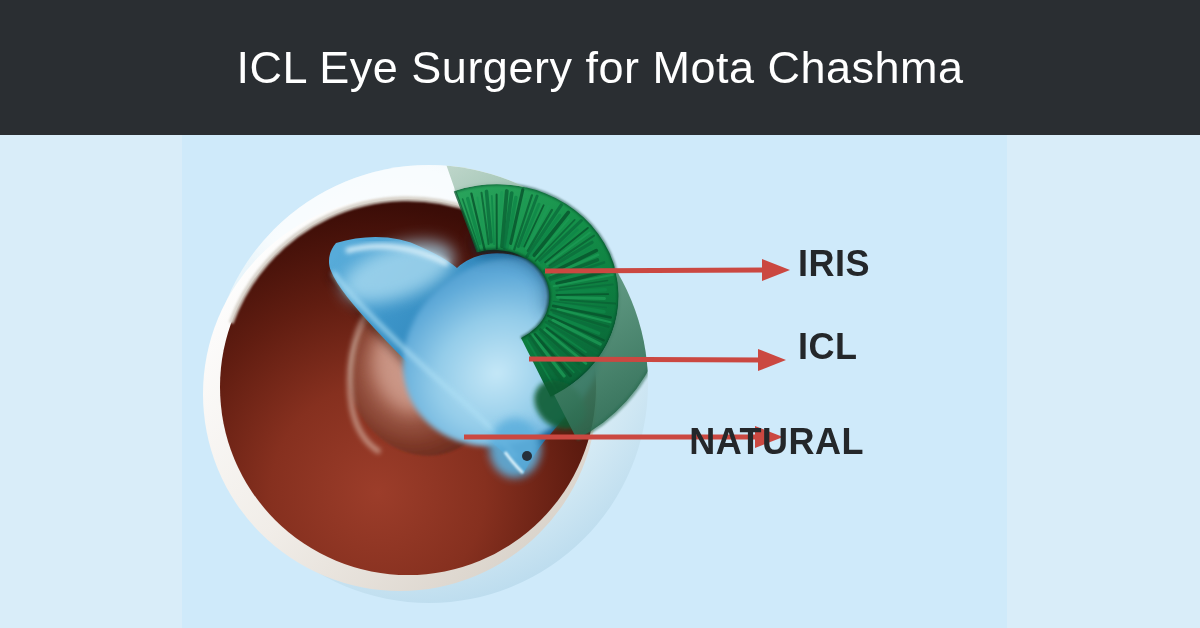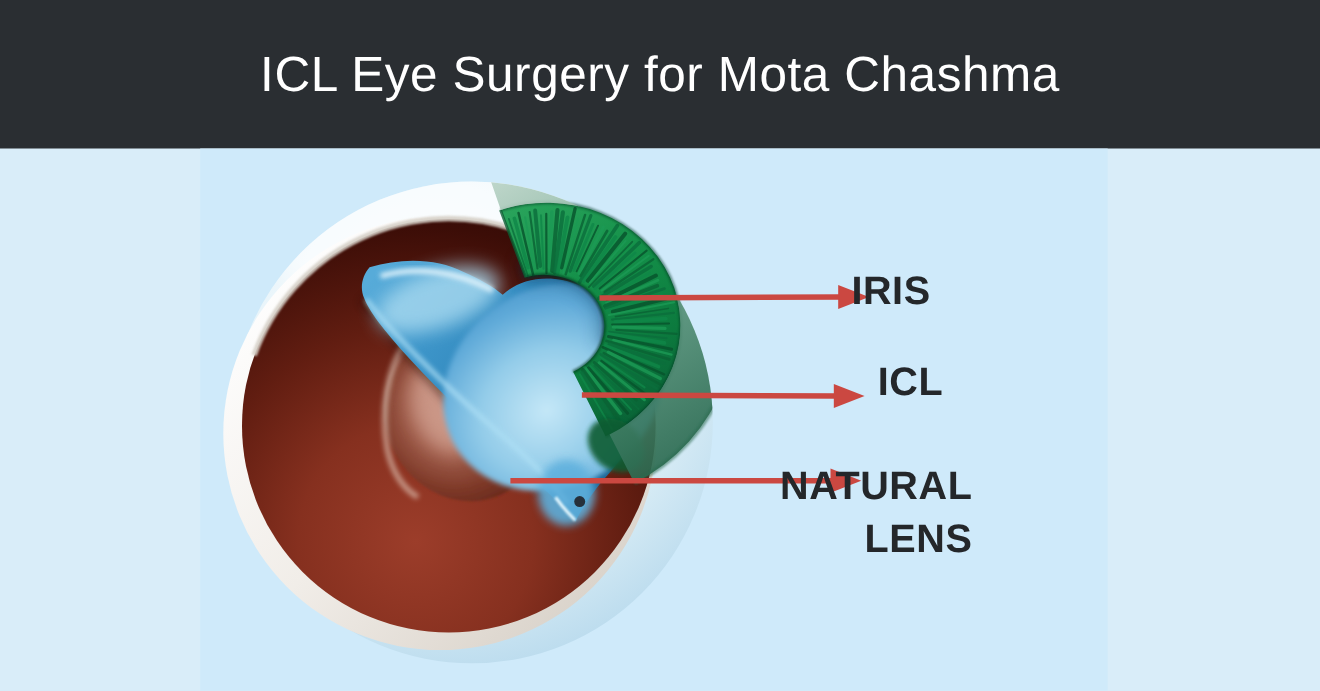--- a/index.html
+++ b/index.html
@@ -2,21 +2,21 @@
 <html style="--header_bg: #2a2e32; --title_text: #ffffff; --page_bg: #d9edf9; --panel_bg: #cfeafa; --arrow: #cb4841; --label_text: #24272a; --iris_green: #0f8746; --cornea_teal: #6fa892; --icl_blue: #3b97cd; --lens_brown: #8a3a28; --eye_interior_red: #7c2719; --sclera_white: #f2efec;"><head>
 <meta charset="utf-8">
 <style>
   html, body { margin: 0; padding: 0; }
   body {
     width: 1200px; height: 628px; overflow: hidden;
     background: var(--page_bg, #d9edf9);
     font-family: "Liberation Sans", "DejaVu Sans", sans-serif;
     position: relative;
   }
-  .stage { position: absolute; inset: 0; width: 1080px; height: 628px; padding-left: 32px; }
+  .stage { position: absolute; inset: 0; width: 1080px; height: 628px; }
 
   .header {
     position: absolute; left: 0; top: 0; width: 1200px; height: 135px;
     background: var(--header_bg, #2a2e32);
     display: flex; align-items: center; justify-content: center;
   }
   .header h1 {
     margin: 0;
     color: var(--title_text, #ffffff);
     font-size: 45px; font-weight: 400; letter-spacing: 0.5px;
@@ -32,23 +32,23 @@
     position: absolute; left: 0; top: 0; width: 1200px; height: 628px;
     display: block;
   }
 
   .label {
     position: absolute;
     color: var(--label_text, #24272a);
     font-weight: 700; font-size: 36px; line-height: 40px;
     letter-spacing: 0.5px; white-space: nowrap;
   }
-  .label-iris { left: 774px; top: 244px; }
+  .label-iris { left: 798px; top: 244px; }
   .label-icl  { left: 798px; top: 327px; }
-  .label-lens { right: 228px; top: 418px; text-align: right; }
+  .label-lens { right: 216px; top: 418px; text-align: right; }
   .label-lens .line { line-height: 48px; }
 
   .arrow-line { stroke: var(--arrow, #cb4841); stroke-width: 5; }
   .arrow-head { fill: var(--arrow, #cb4841); }
 </style>
 </head>
 <body>
 
 <div class="stage">
 
@@ -265,16 +265,15 @@
     <g>
       <line class="arrow-line" x1="464" y1="437" x2="759" y2="437"></line>
       <polygon class="arrow-head" points="783,437 755,426 755,448"></polygon>
     </g>
   </svg>
 
   <div class="label label-iris">IRIS</div>
   <div class="label label-icl">ICL</div>
   <div class="label label-lens">
     <div class="line">NATURAL</div>
-    <div class="line">LENS</div>
   </div>
 
 </div>
 
 </body></html>

